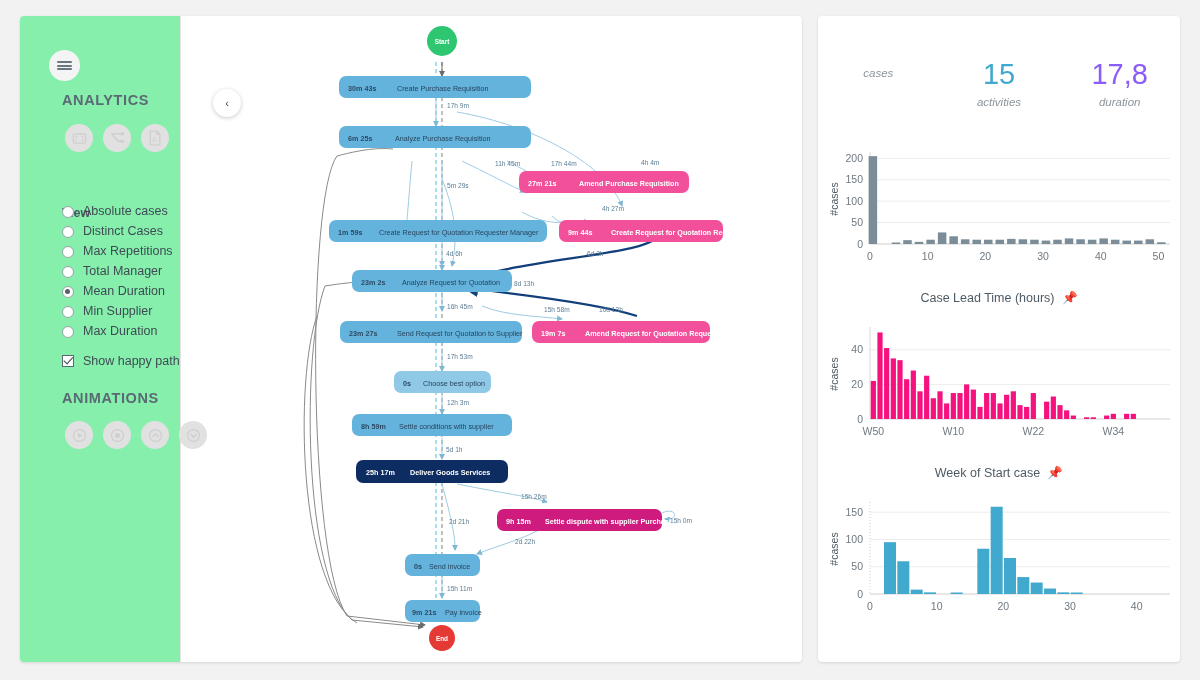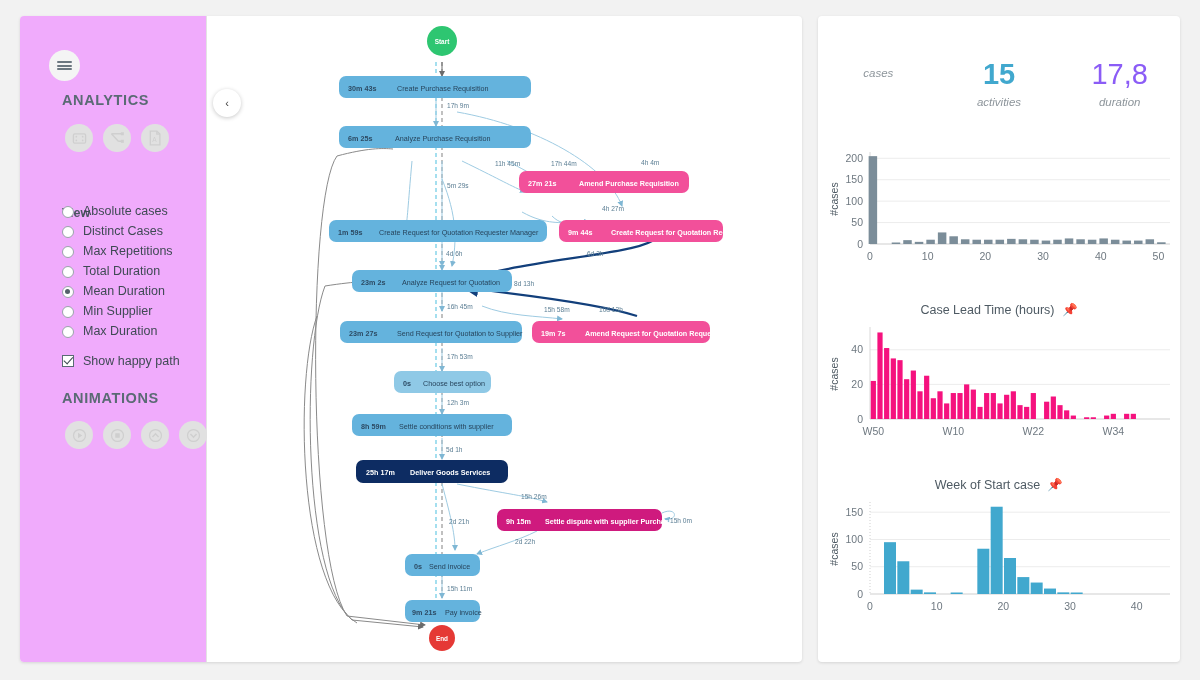--- a/index.html
+++ b/index.html
@@ -12,22 +12,22 @@
   .app{position:relative;width:1200px;height:680px;}
 
   
   .left-card{
     position:absolute;left:20px;top:16px;width:782px;height:646px;
     background:#ffffff;border-radius:4px;
     box-shadow:0 1px 3px rgba(0,0,0,.12);
     overflow:hidden;
   }
   .sidebar{
-    position:absolute;left:0;top:0;width:187px;height:646px;
-    background:#f0abfc;border-right:1px solid #e3e3e3;
+    position:absolute;left:0;top:0;width:161px;height:646px;
+    background:#86efac;border-right:1px solid #e3e3e3;
     box-sizing:border-box;padding:18px 0 16px 0;
   }
   .hamburger{
     position:absolute;left:29px;top:34px;width:31px;height:31px;border-radius:50%;
     background:#f4f4f4;display:flex;align-items:center;justify-content:center;
     cursor:pointer;
   }
   .hamburger span{display:block;width:15px;height:2px;background:#6b7780;margin:1.6px 0;border-radius:1px;}
 
   .section-title{
@@ -88,30 +88,30 @@
   .right-card{
     position:absolute;left:818px;top:16px;width:362px;height:646px;
     background:#ffffff;border-radius:4px;
     box-shadow:0 1px 3px rgba(0,0,0,.12);overflow:hidden;
   }
   .kpis{position:absolute;left:0;top:44px;width:362px;display:flex;}
   .kpi{flex:1;text-align:center;}
   .kpi .num{font-size:29px;line-height:1;font-weight:normal;}
   .kpi .lbl{font-size:11.5px;font-style:italic;color:#8d959b;margin-top:7px;}
   .kpi.cases .num{color:#f0117f;}
-  .kpi.activities .num{color:#41a8ce;font-weight:bold;}
+  .kpi.activities .num{color:#41a8ce;}
   .kpi.duration .num{color:#8b5cf6;}
 
   .chart-block{position:absolute;left:0;width:362px;}
   #chart-1{top:128px;}
   #chart-2{top:303px;}
   #chart-3{top:478px;}
   .chart-block svg{display:block;}
   .chart-caption{
-    text-align:center;font-size:12.5px;color:#4e5a63;margin-top:18px;
+    text-align:center;font-size:12.5px;color:#4e5a63;margin-top:6px;
   }
   .chart-caption .pin{display:inline-block;margin-left:4px;color:#5b6771;}
 
   .axis-txt{font-family:"Liberation Sans",sans-serif;font-size:10.5px;fill:#6e7880;}
   .axis-title{font-family:"Liberation Sans",sans-serif;font-size:10.5px;fill:#4e5a63;}
   .grid-line{stroke:#ececec;stroke-width:1;}
   .axis-line{stroke:#d9d9d9;stroke-width:1;}
   .dotline{stroke:#cfcfcf;stroke-width:1;stroke-dasharray:1 2;}
 
   
@@ -179,21 +179,21 @@
         <div class="radio-item">
           <span class="radio"></span>
           <span>Distinct Cases</span>
         </div>
         <div class="radio-item">
           <span class="radio"></span>
           <span>Max Repetitions</span>
         </div>
         <div class="radio-item">
           <span class="radio"></span>
-          <span>Total Duration</span>
+          <span>Total Manager</span>
         </div>
         <div class="radio-item">
           <span class="radio checked"></span>
           <span>Mean Duration</span>
         </div>
         <div class="radio-item">
           <span class="radio"></span>
           <span>Min Supplier</span>
         </div>
         <div class="radio-item">

